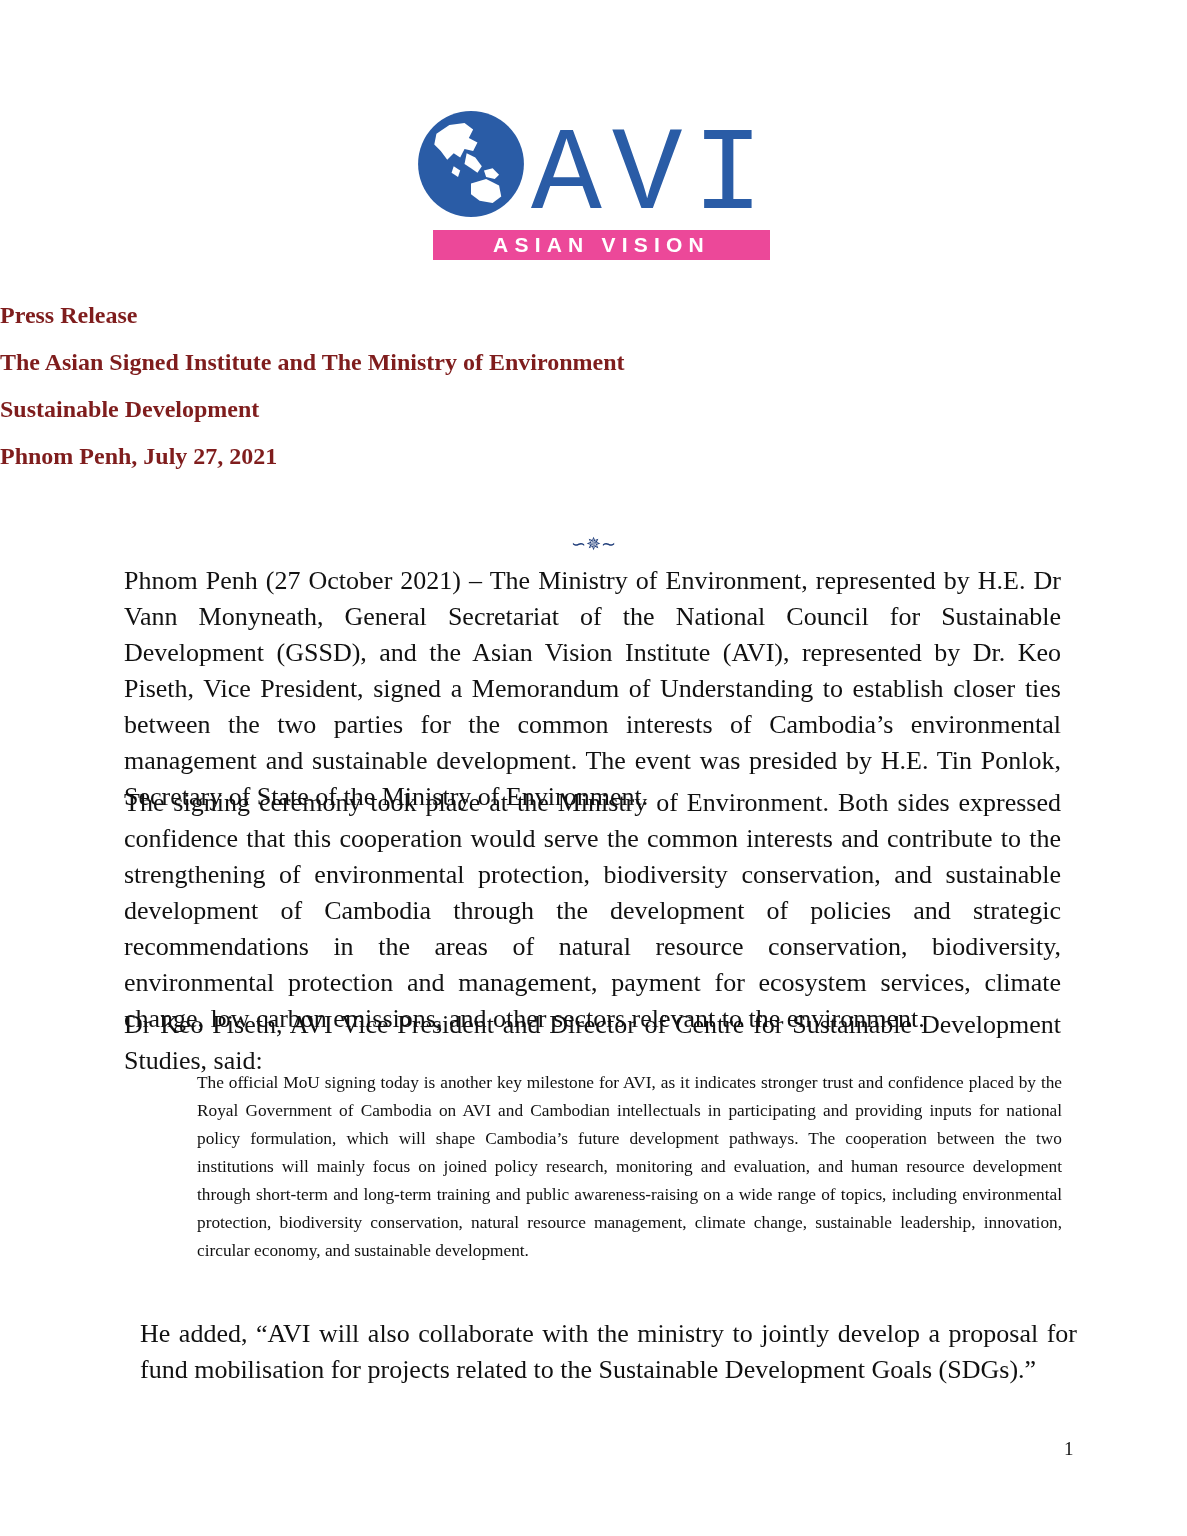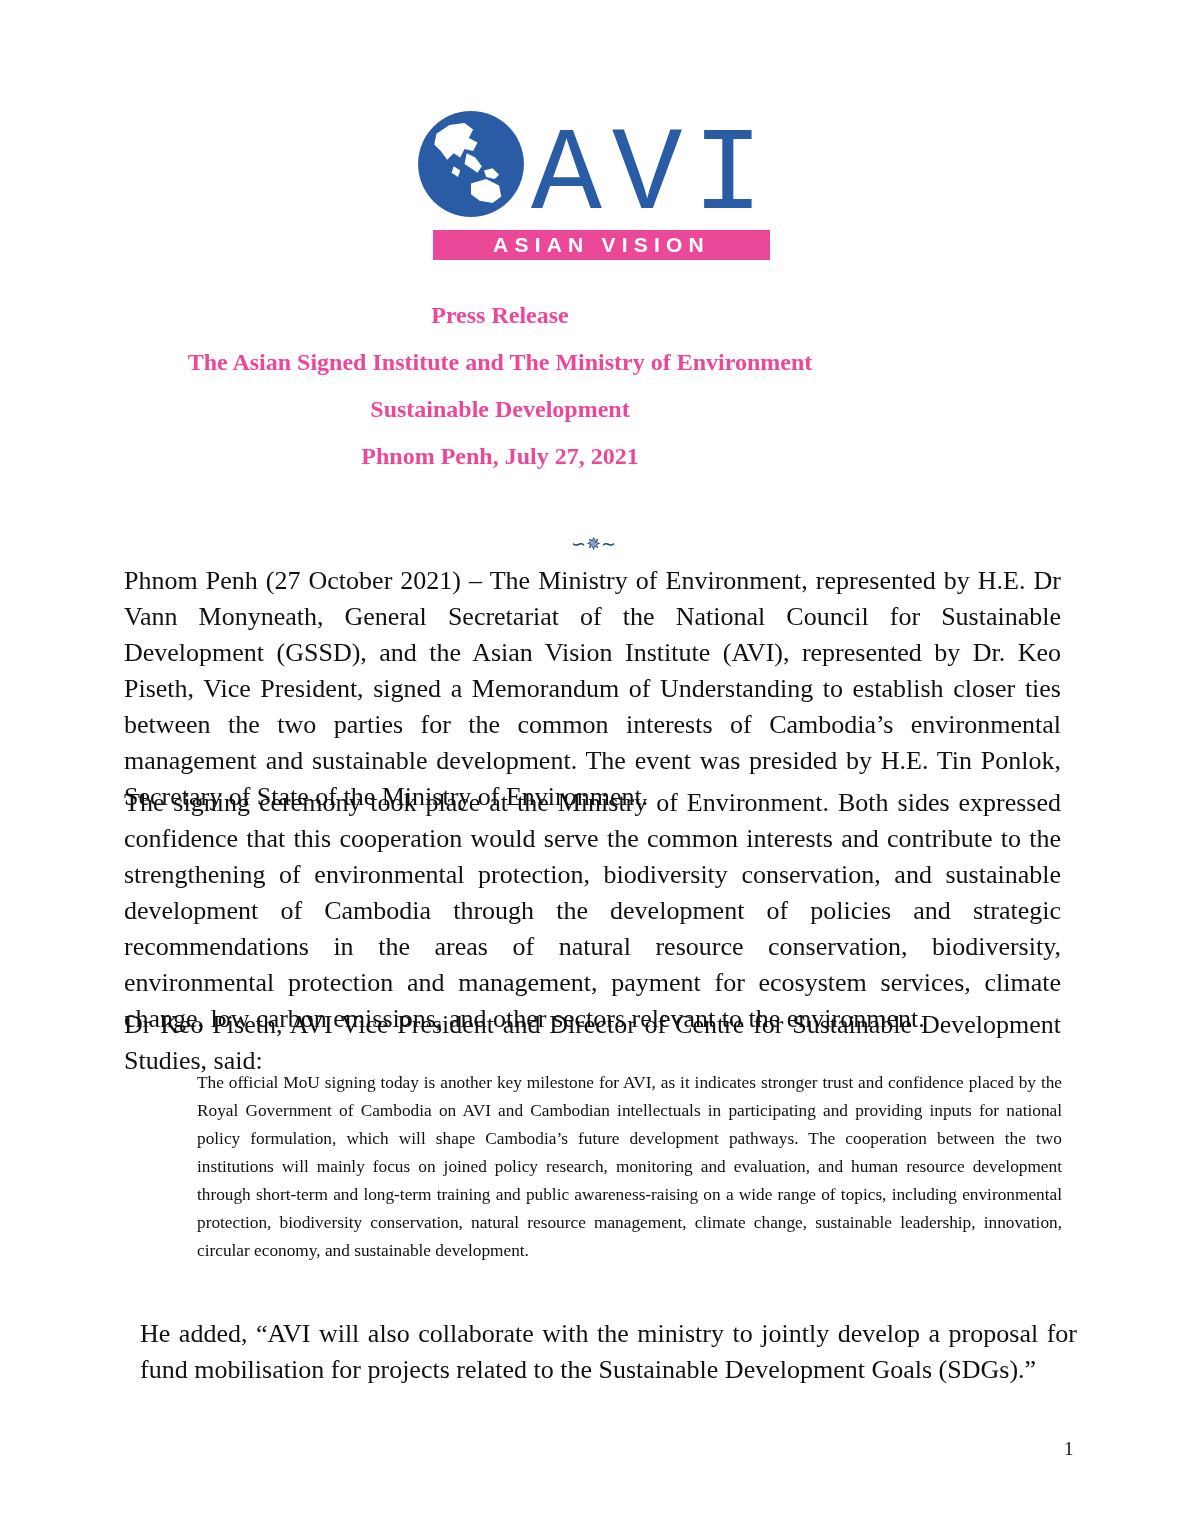--- a/index.html
+++ b/index.html
@@ -6,22 +6,22 @@
     body { width: 1187px; height: 1536px; position: relative; overflow: hidden;
            font-family: "Liberation Serif", serif; color: #111111; }
     .logo { position: absolute; left: 413px; top: 100px; width: 345px; height: 160px; }
     .logo .globe { position: absolute; left: 4px; top: 10px; width: 108px; height: 108px; }
     .logo .letters { position: absolute; left: 118px; top: 0px; height: 122px; line-height: 122px;
                      font-family: Liberation Mono, monospace; font-size: 118px; color: #2a5ca6;
                      letter-spacing: 10px; white-space: nowrap; margin-top: 16px; }
     .logo .bar { position: absolute; left: 20px; top: 130px; width: 337px; height: 30px; background: #ec4899;
                  color: #ffffff; font-family: "Liberation Sans", sans-serif; font-weight: bold;
                  font-size: 21px; letter-spacing: 6.2px; text-align: center; line-height: 30px; }
-    .headings { position: absolute; left: 0; top: 296px; width: 1000px; text-align: center;
-                color: #ec4899; font-weight: bold; font-size: 24px; }
+    .headings { position: absolute; left: 0; top: 296px; width: 1000px; text-align: left;
+                color: #7f1d1d; font-weight: bold; font-size: 24px; }
     .headings div { height: 47px; line-height: 38px; }
     .ornament { position: absolute; left: 0; top: 533px; width: 1187px; text-align: center;
                 color: #1f3d7a; font-size: 18px; }
     .para { position: absolute; left: 124px; width: 937px; font-size: 26px; line-height: 36px;
             text-align: justify; }
     .quote { position: absolute; left: 197px; width: 865px; font-size: 17.3px; line-height: 28px;
              text-align: justify; }
     .pagenum { position: absolute; left: 1064px; top: 1438px; font-size: 19px; }
   </style>
 </head>

